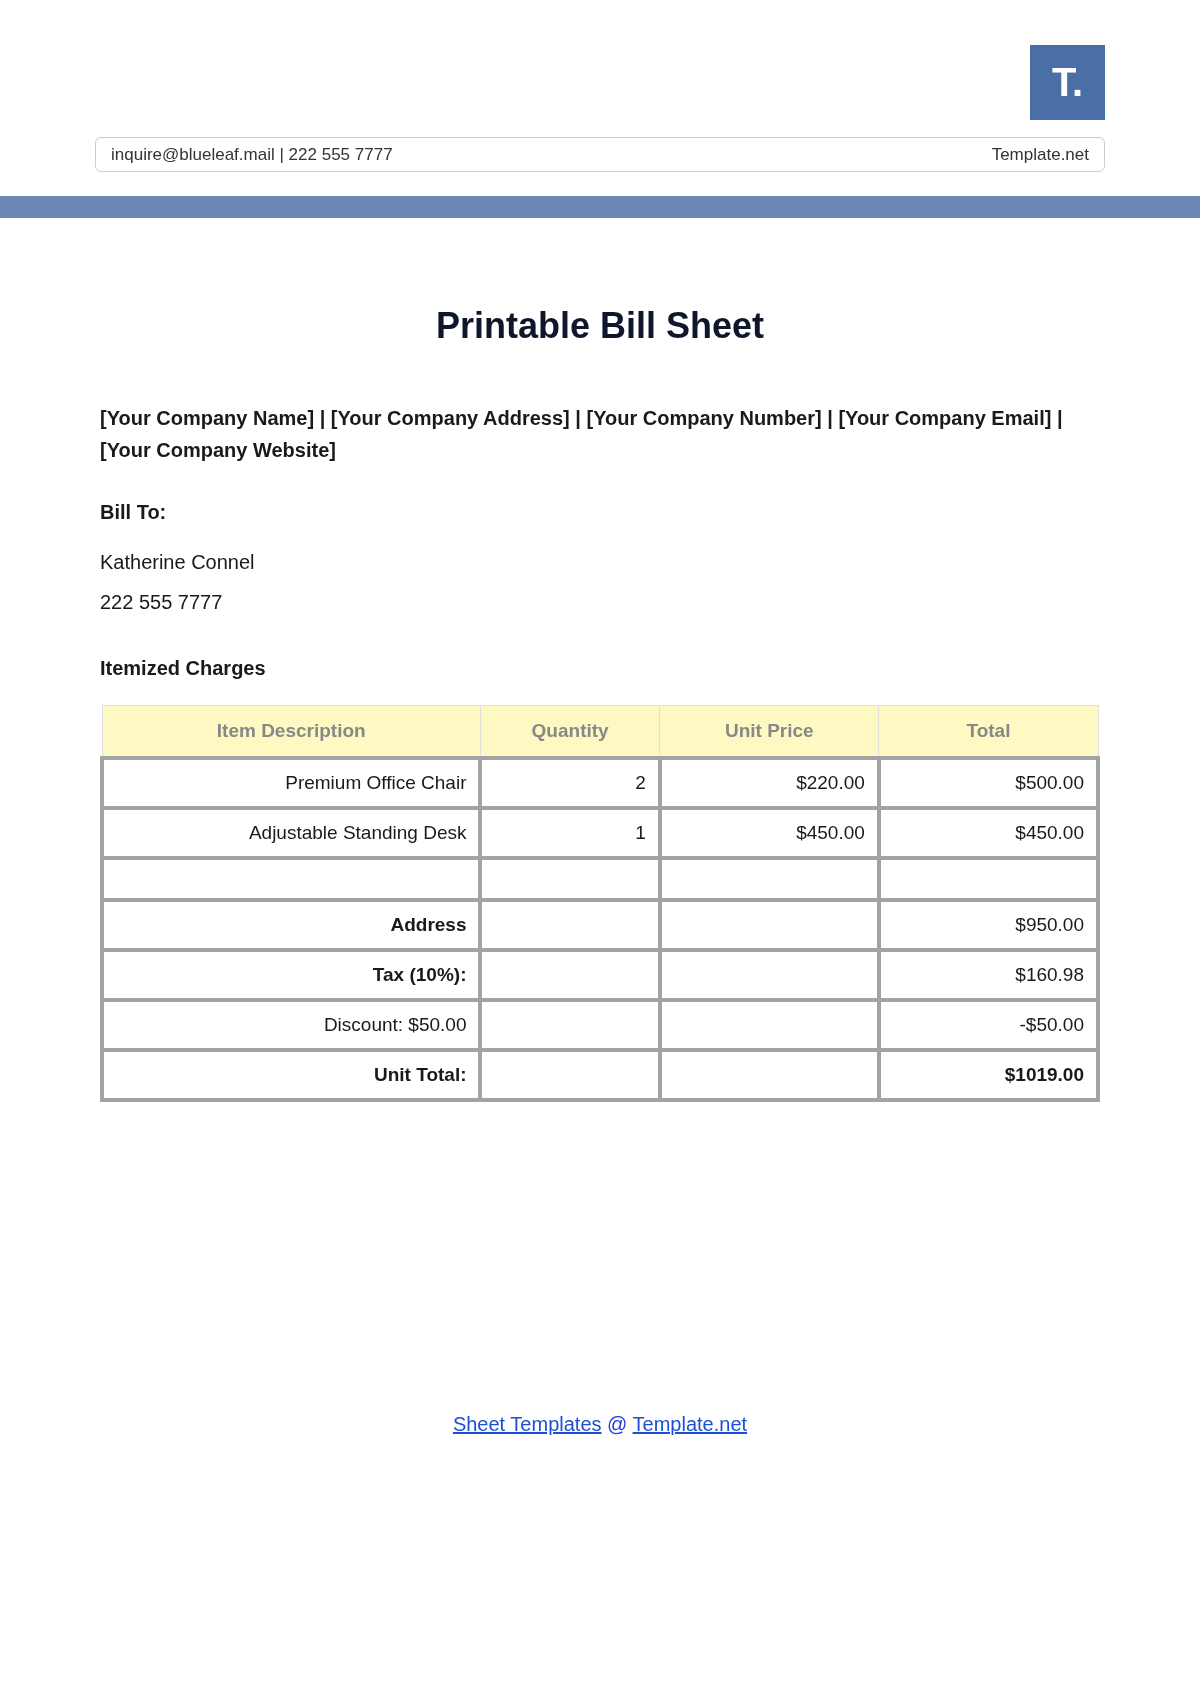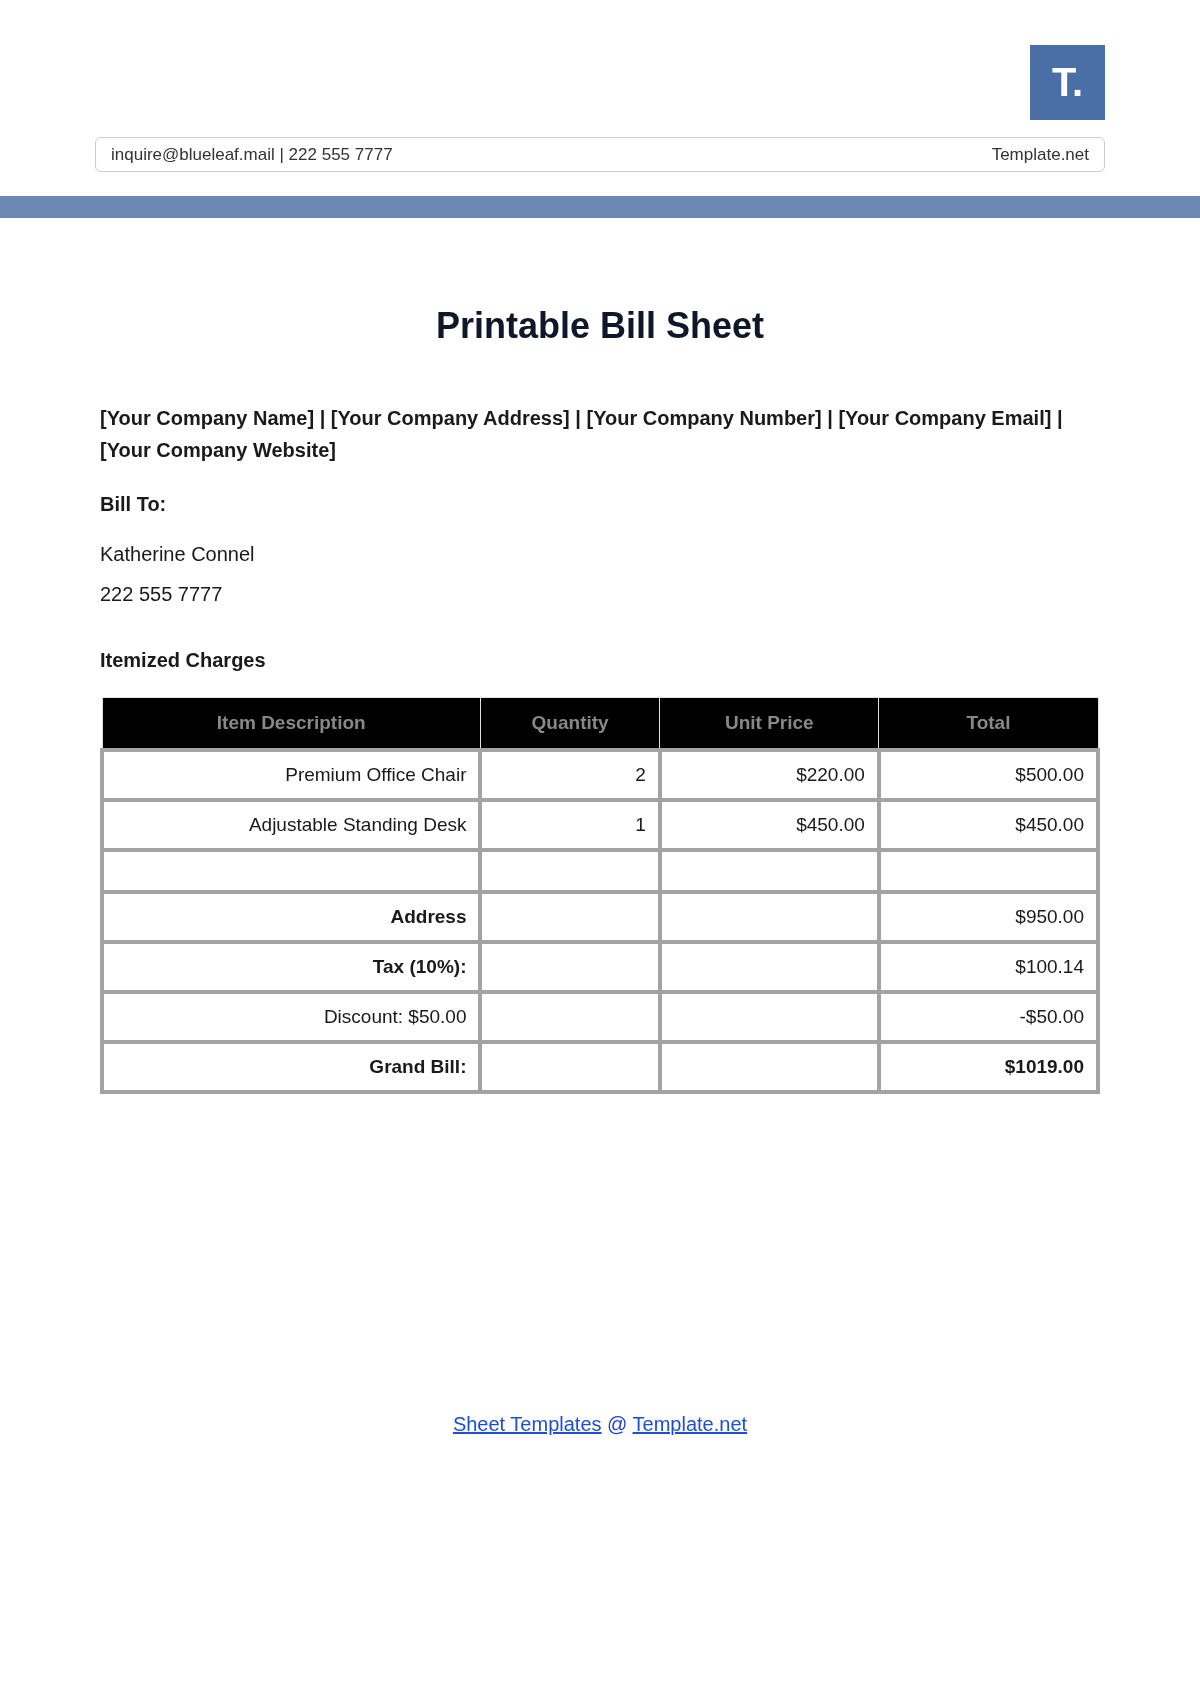--- a/index.html
+++ b/index.html
@@ -64,21 +64,21 @@
       font-weight: bold;
       text-align: center;
       color: #0f172a;
       margin-bottom: 55px;
     }
     .company-info {
       font-size: 20px;
       font-weight: bold;
       color: #1a1a1a;
       line-height: 1.6;
-      margin-bottom: 27px;
+      margin-bottom: 35px;
     }
     .company-info span {
       font-weight: bold;
     }
     .bill-to-label {
       font-size: 20px;
       font-weight: bold;
       color: #1a1a1a;
       margin-bottom: 18px;
     }
@@ -93,21 +93,21 @@
       font-weight: bold;
       color: #1a1a1a;
       margin-bottom: 25px;
     }
     table {
       width: 100%;
       border-collapse: collapse;
       font-size: 19px;
     }
     th {
-      background: #000000;
+      background: #fef9c3;
       color: #888;
       font-weight: bold;
       padding: 14px 12px;
       text-align: center;
       border: 1px solid #e0e0e0;
     }
     td {
       padding: 12px 12px;
       border: 4px solid #a3a3a3;
       color: #1a1a1a;
@@ -199,30 +199,30 @@
       <tr>
         <td class="bold">Address</td>
         <td></td>
         <td></td>
         <td>$950.00</td>
       </tr>
       <tr>
         <td class="bold">Tax (10%):</td>
         <td></td>
         <td></td>
-        <td>$100.14</td>
+        <td>$160.98</td>
       </tr>
       <tr>
         <td><span class="bold">Discount:</span> <span>$50.00</span></td>
         <td></td>
         <td></td>
         <td>-$50.00</td>
       </tr>
       <tr>
-        <td class="bold">Grand Bill:</td>
+        <td class="bold">Unit Total:</td>
         <td></td>
         <td></td>
         <td class="bold">$1019.00</td>
       </tr>
     </tbody>
   </table>
 
   <div class="footer">
     <a>Sheet Templates</a><span> @ </span><a>Template.net</a>
   </div>

